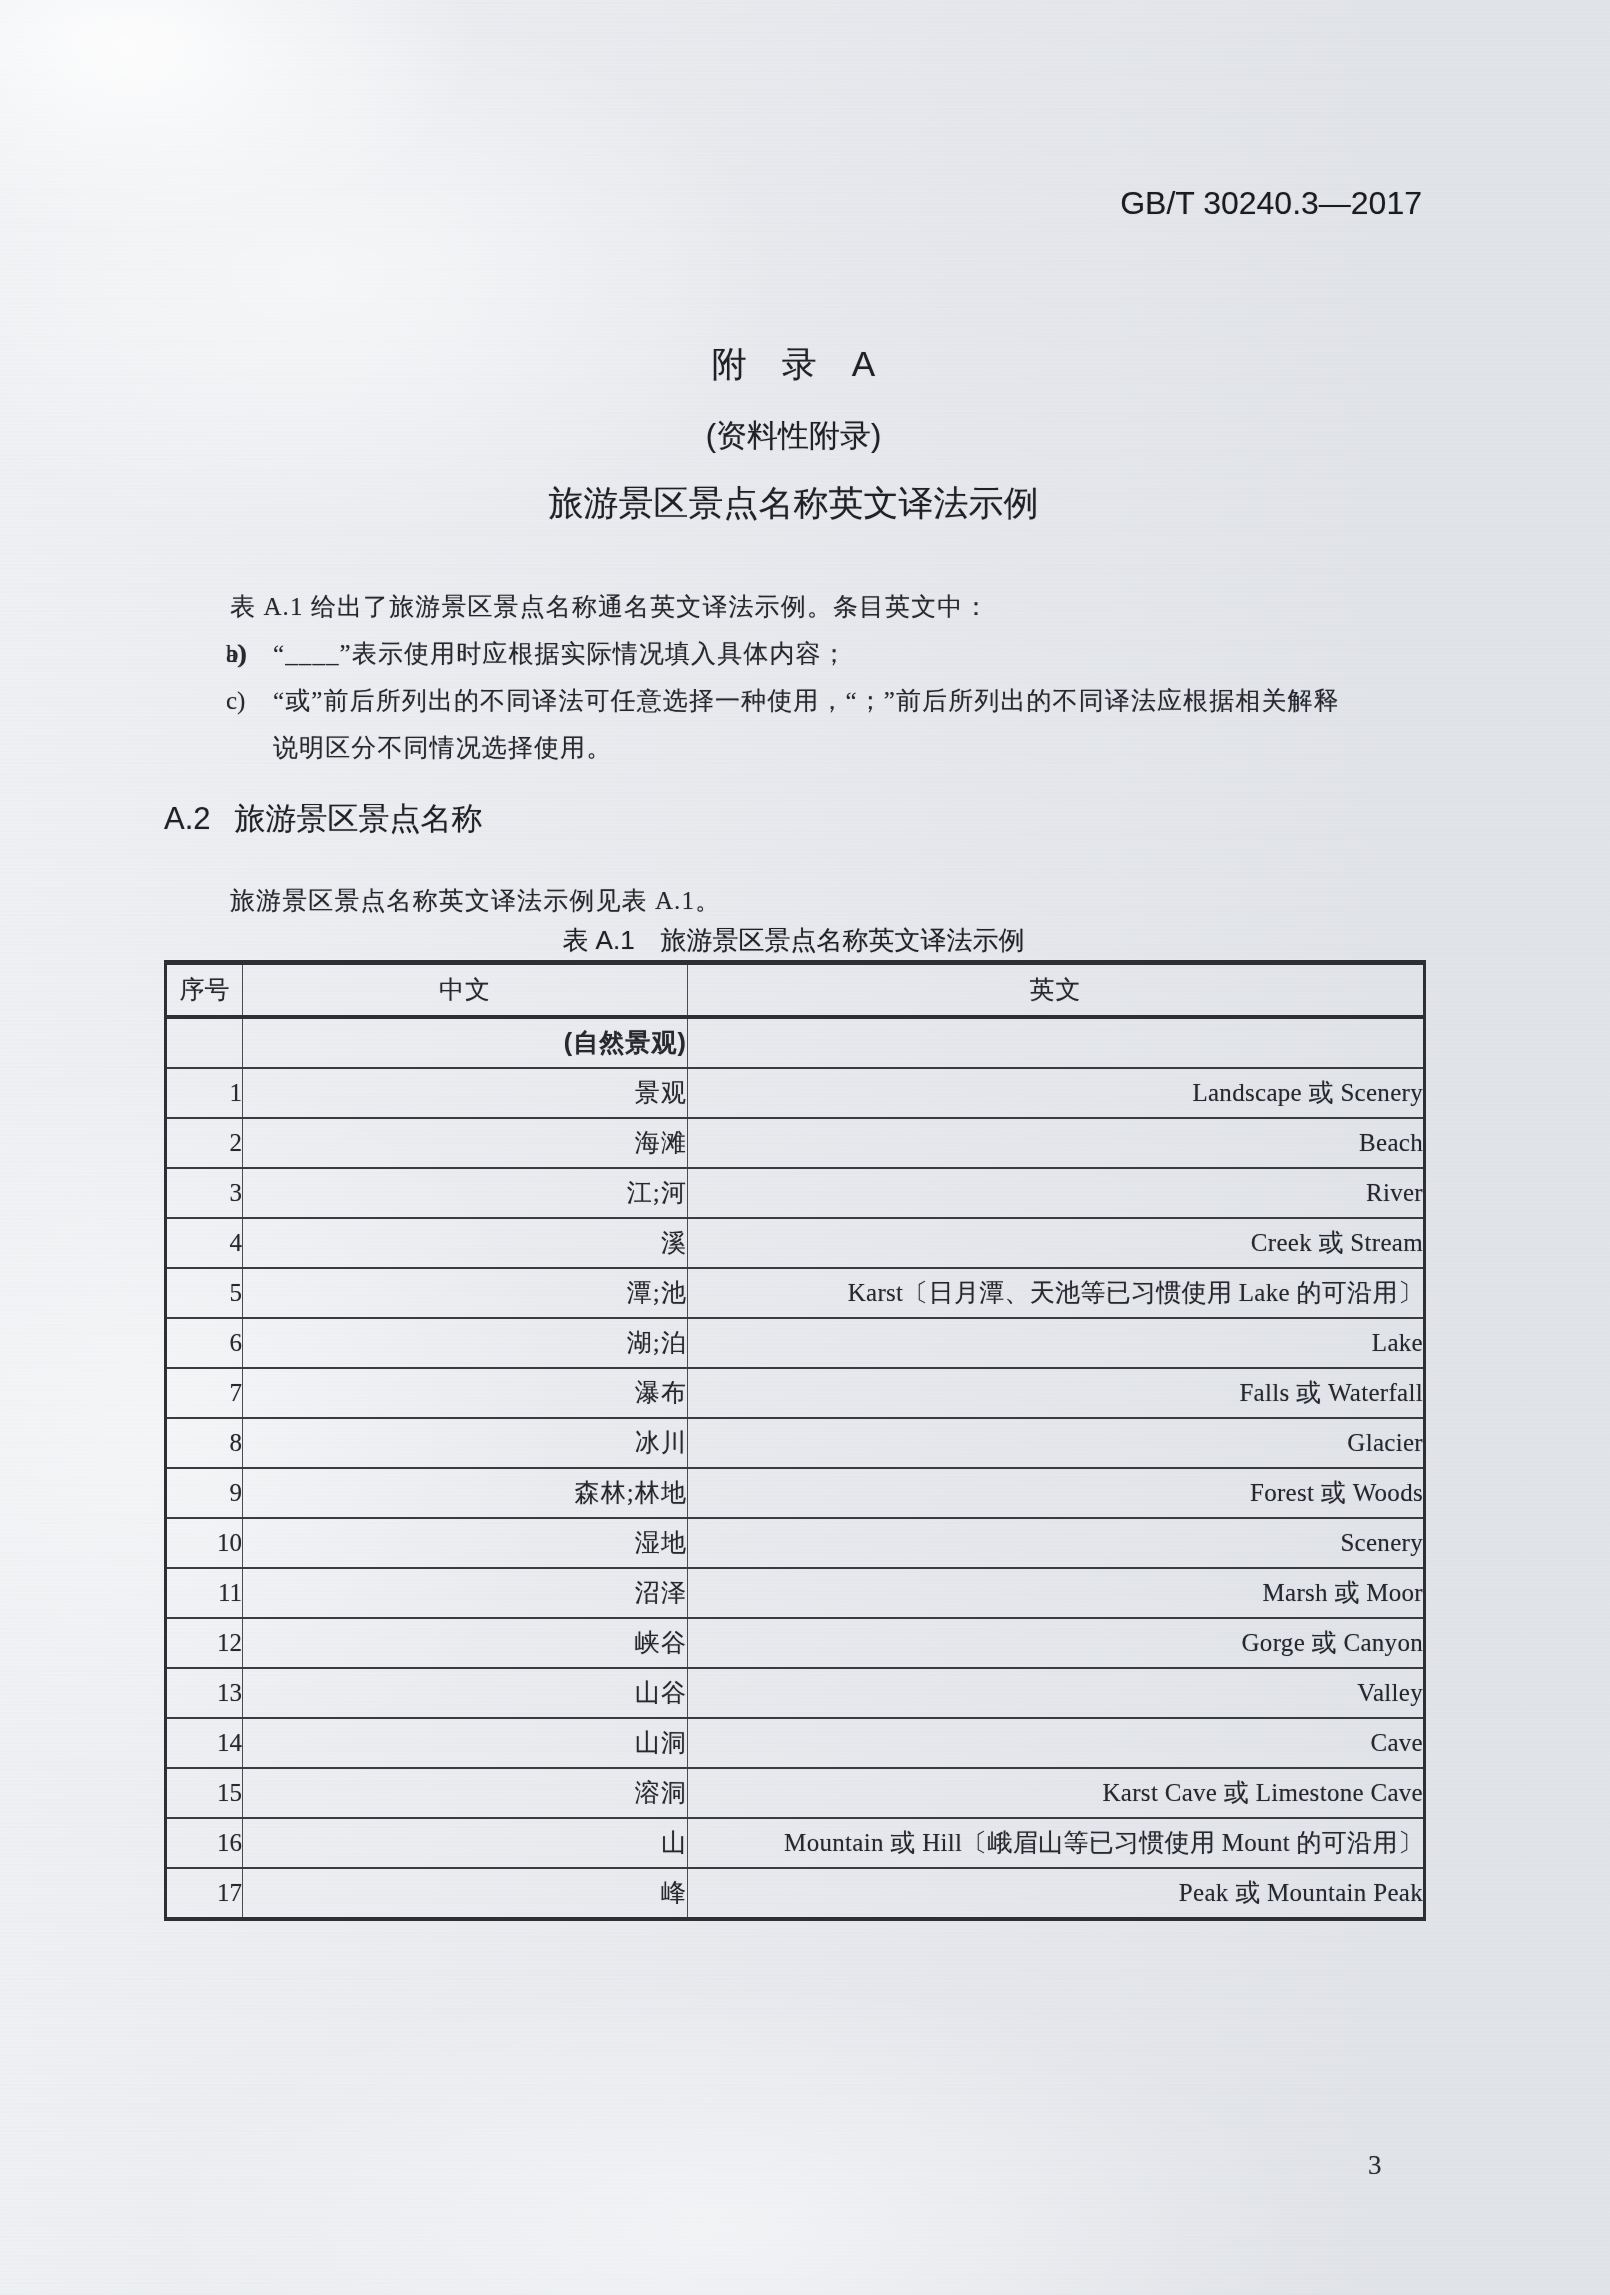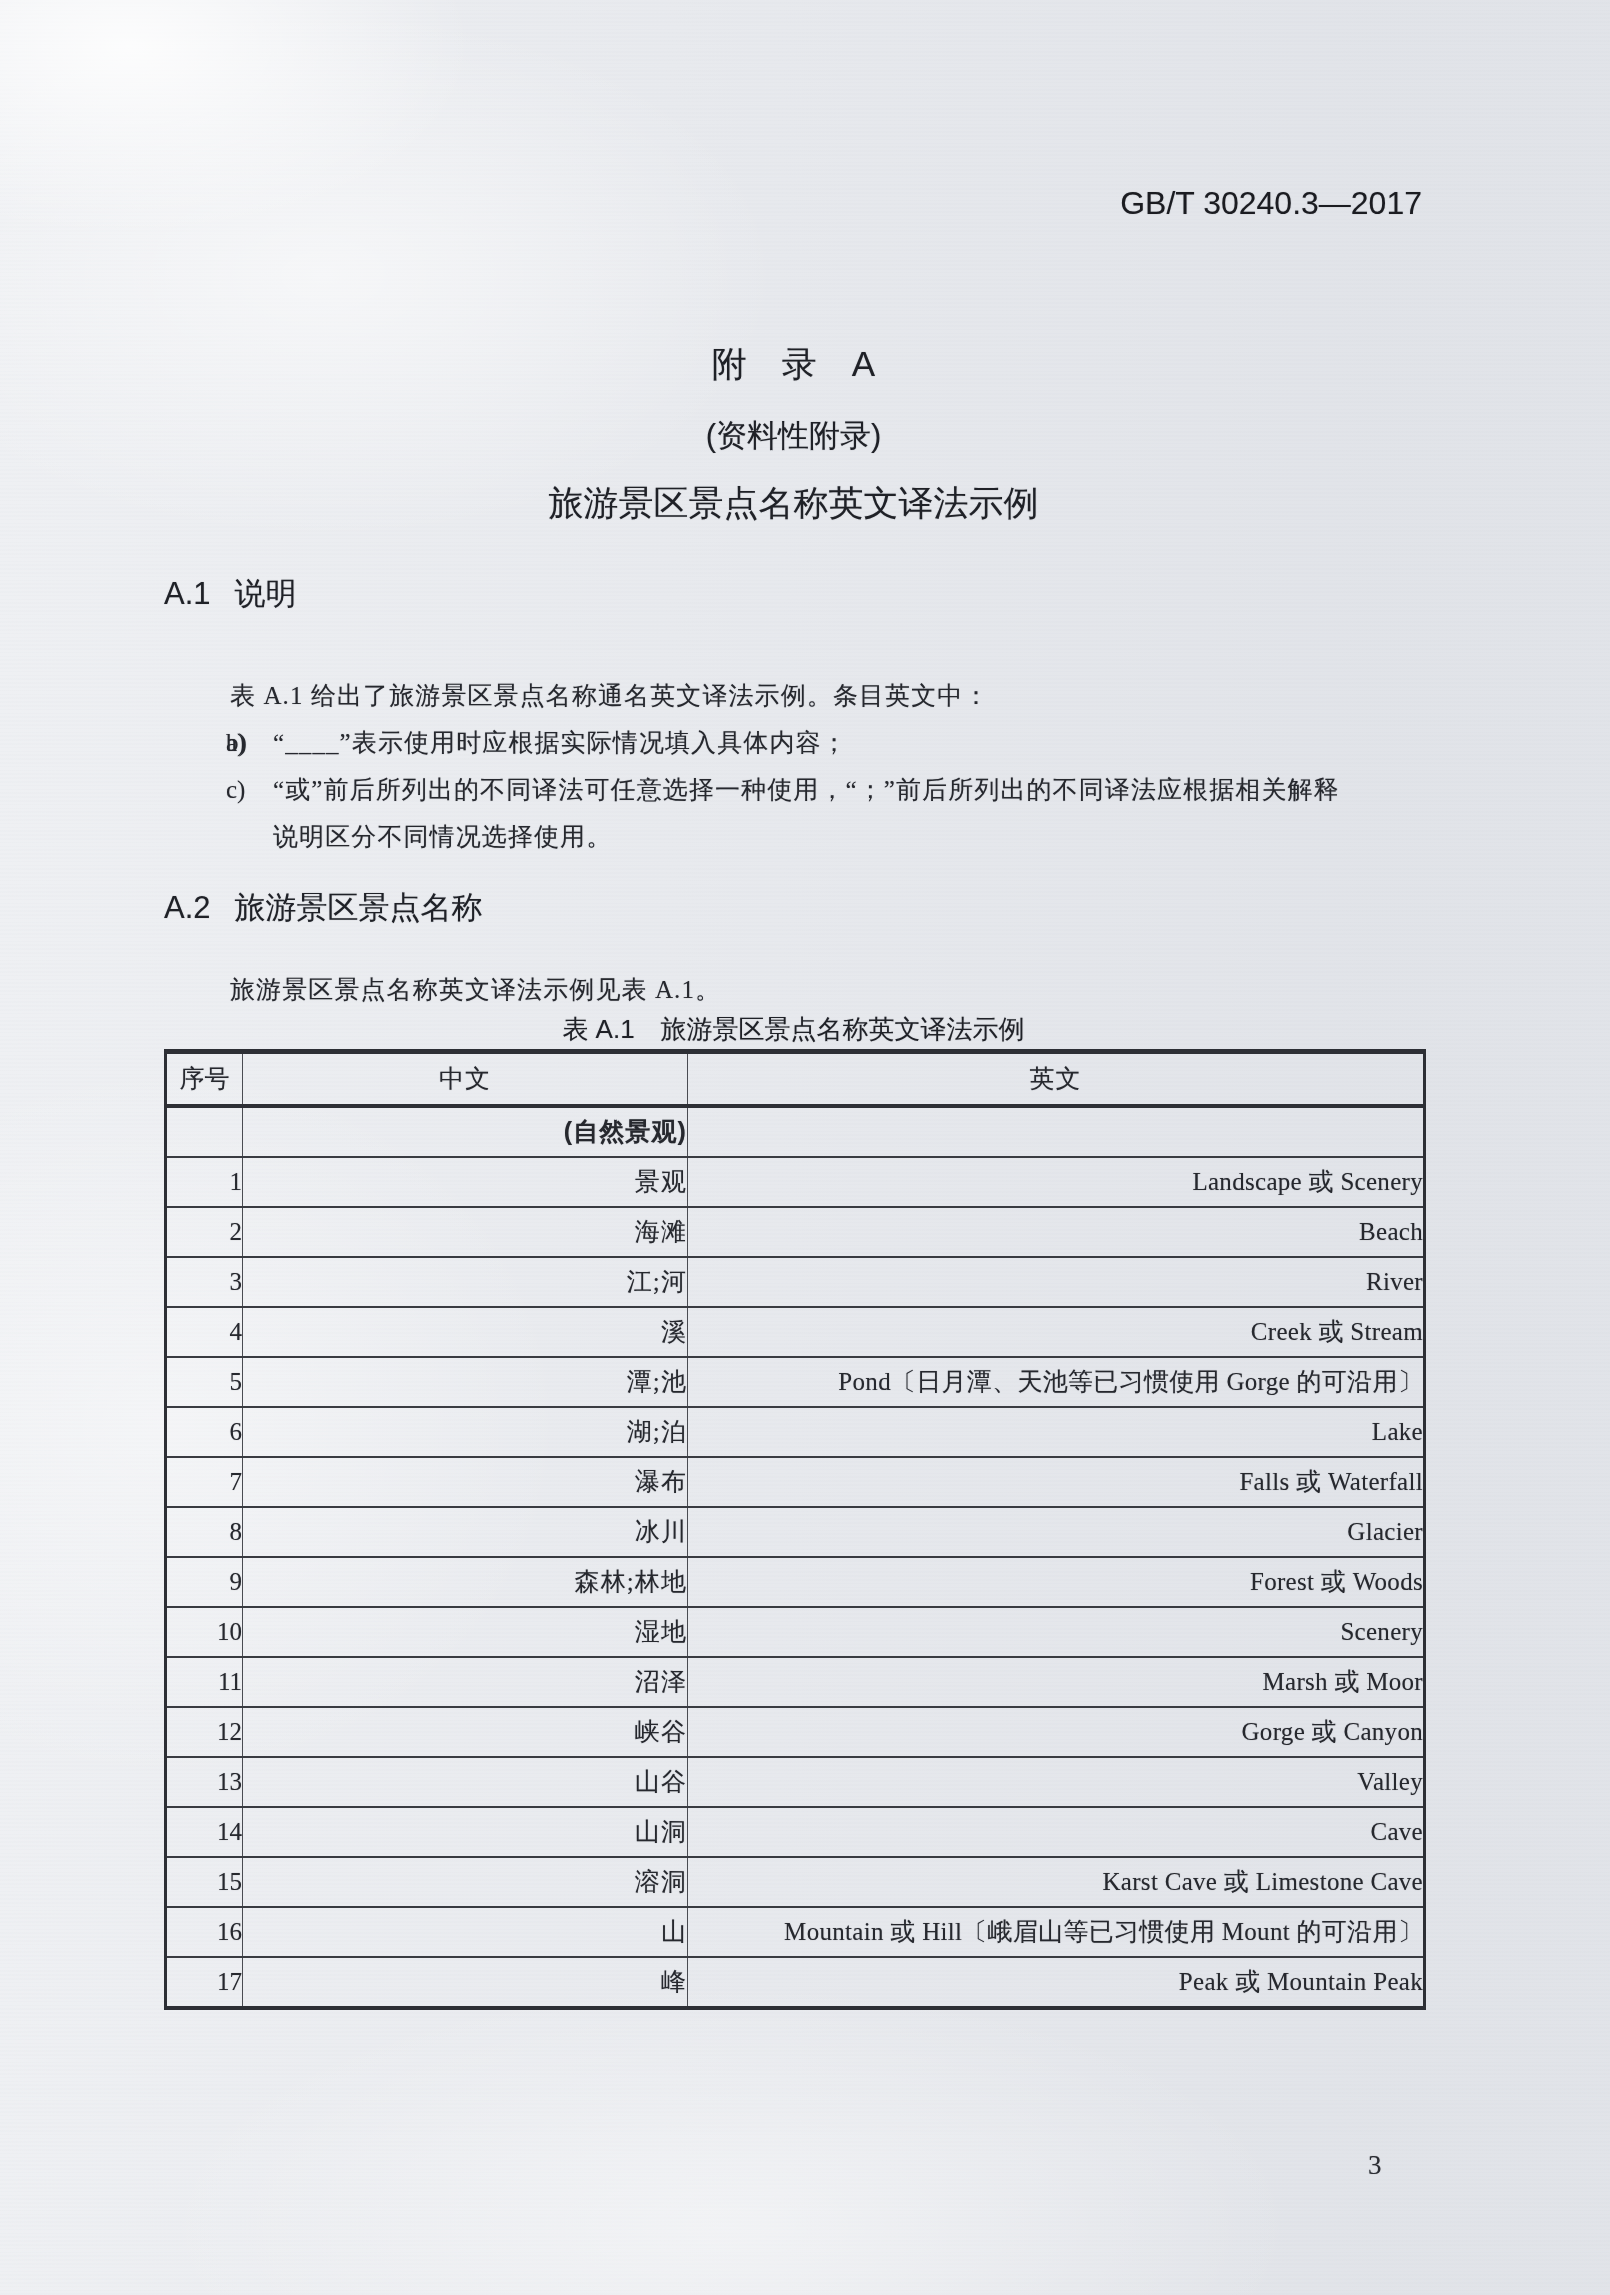--- a/index.html
+++ b/index.html
@@ -136,23 +136,20 @@
   <div class="doc-code soft">GB/T 30240.3—2017</div>
 
   <div class="content">
 
     <div class="appendix">
       <div class="app-l1 hei soft">附　录　A</div>
       <div class="app-l2 hei soft">(资料性附录)</div>
       <div class="app-l3 hei soft">旅游景区景点名称英文译法示例</div>
     </div>
 
-    <div class="sec-heading hei soft">
-      <span class="sec-no">A.1</span><span>说明</span>
-    </div>
 
     <p class="intro zh soft">表 A.1 给出了旅游景区景点名称通名英文译法示例。条目英文中：</p>
 
     <div class="list-item zh soft">
       <span class="li-label">a)</span>
     </div>
 
     <div class="list-item zh soft">
       <span class="li-label">b)</span>
       <div class="li-line">“____”表示使用时应根据实际情况填入具体内容；</div>
@@ -208,21 +205,21 @@
     <td class="en soft">River</td>
   </tr>
           <tr>
     <td class="no soft">4</td>
     <td class="cn zh soft">溪</td>
     <td class="en soft">Creek 或 Stream</td>
   </tr>
           <tr>
     <td class="no soft">5</td>
     <td class="cn zh soft">潭;池</td>
-    <td class="en soft">Pond〔日月潭、天池等已习惯使用 Gorge 的可沿用〕</td>
+    <td class="en soft">Karst〔日月潭、天池等已习惯使用 Lake 的可沿用〕</td>
   </tr>
           <tr>
     <td class="no soft">6</td>
     <td class="cn zh soft">湖;泊</td>
     <td class="en soft">Lake</td>
   </tr>
           <tr>
     <td class="no soft">7</td>
     <td class="cn zh soft">瀑布</td>
     <td class="en soft">Falls 或 Waterfall</td>

